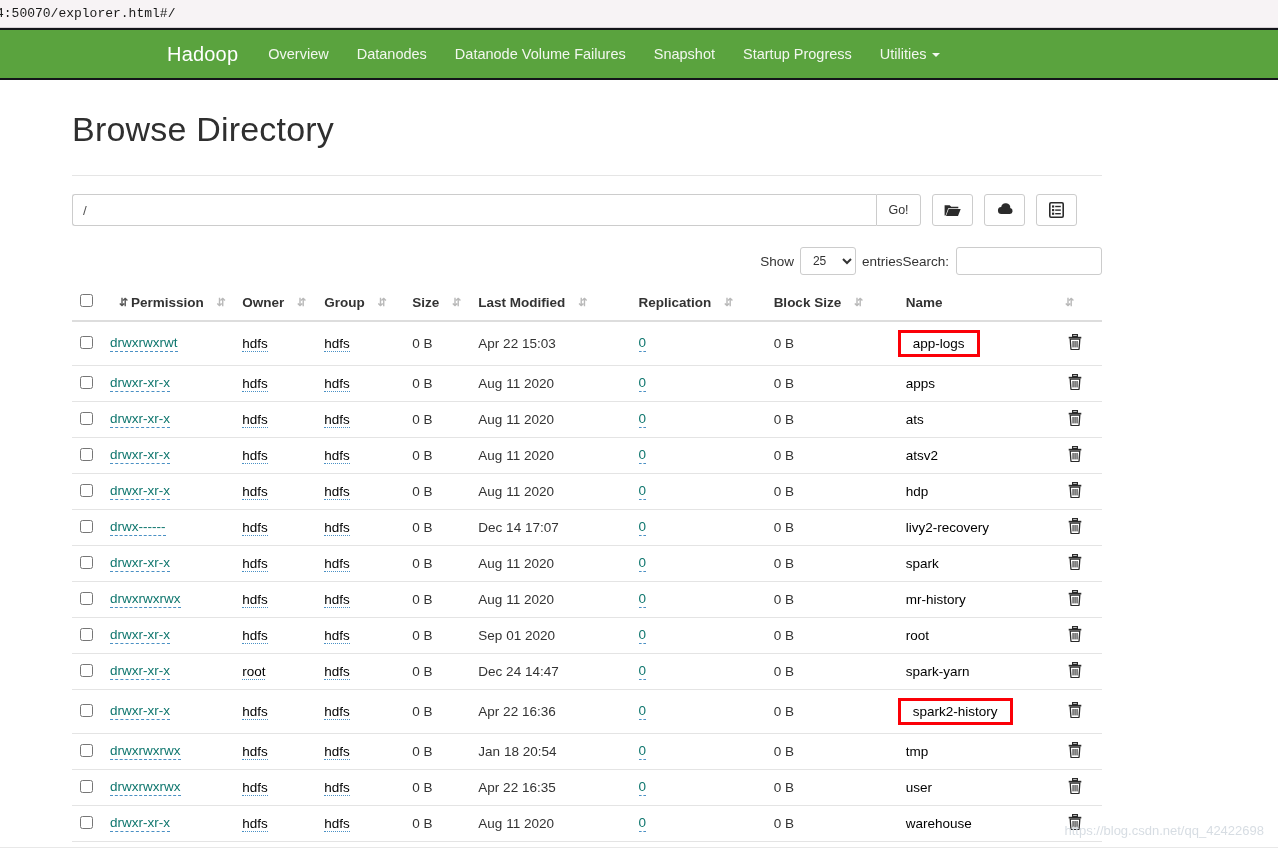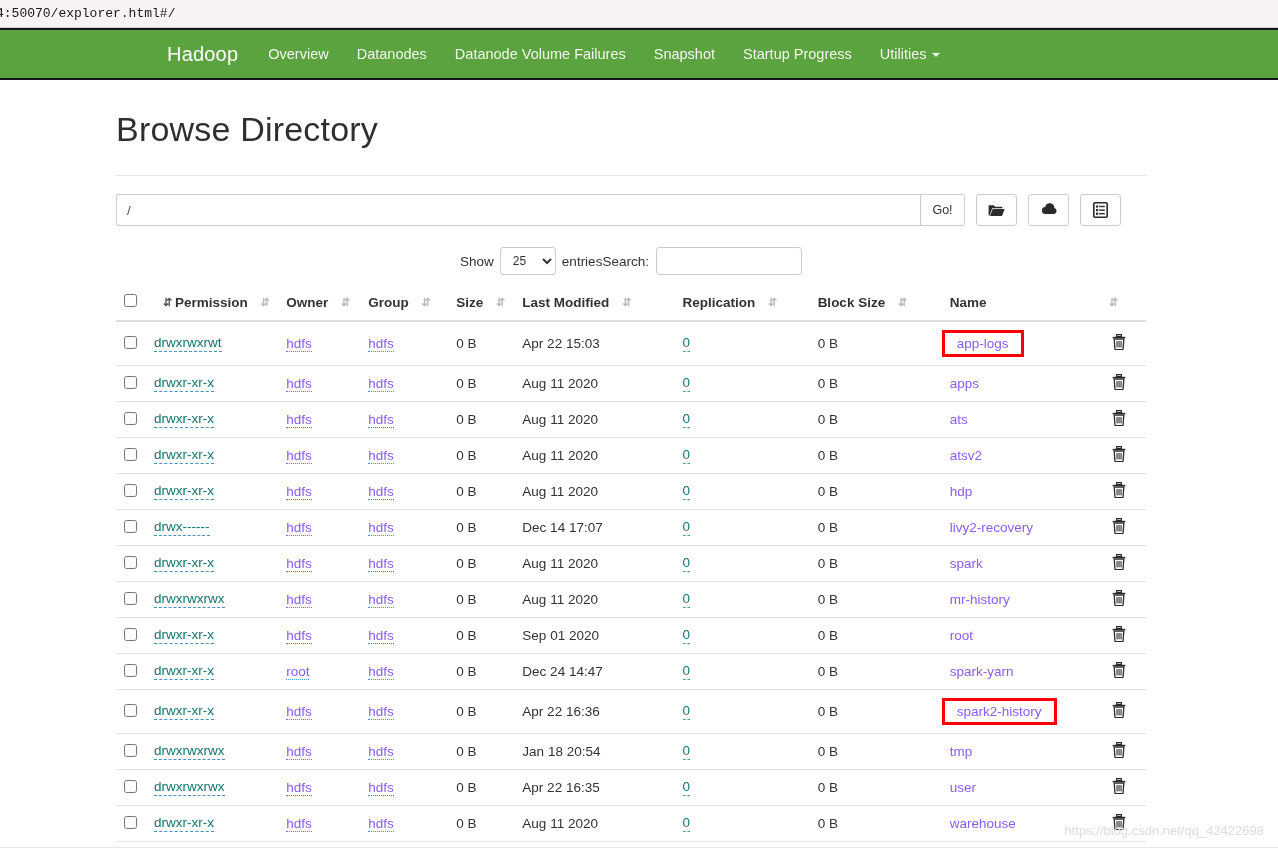--- a/index.html
+++ b/index.html
@@ -60,21 +60,21 @@
     margin-left: 5px;
     vertical-align: middle;
     border-left: 4px solid transparent;
     border-right: 4px solid transparent;
     border-top: 4px solid #f2f7ef;
   }
 
   
   .container {
     width: 1030px;
-    margin-left: 116px;
+    margin-left: 72px;
     padding-top: 30px;
   }
   h1.page-title {
     font-size: 34px;
     font-weight: normal;
     color: #2f2f2f;
     margin: 0 0 26px 0;
     letter-spacing: .2px;
   }
   .hr {
@@ -128,21 +128,21 @@
     justify-content: center;
     cursor: pointer;
   }
   .icon-btn:first-of-type { margin-left: 20px; }
   .icon-btn svg { display: block; }
 
   
   .tablecontrols {
     display: flex;
     align-items: center;
-    justify-content: center;
+    justify-content: flex-end;
     margin-bottom: 12px;
     height: 30px;
   }
   .len-wrap, .search-wrap {
     font-size: 13.5px;
     color: #333;
     display: flex;
     align-items: center;
   }
   .len-select {
@@ -223,21 +223,21 @@
   }
 
   .editable {
     color: #0f766e;
     border-bottom: 1px dashed #4a90c4;
     cursor: pointer;
     display: inline-block;
     line-height: 1.25;
   }
   a.link {
-    color: #8b5cf6;
+    color: #000000;
     text-decoration: none;
     cursor: pointer;
   }
   a.link.dotted {
     border-bottom: 1px dotted #4a90c4;
   }
   .name-cell { text-align: left; padding-left: 8px; }
   .name-cell a { font-size: 13.5px; }
 
   .trash-cell { text-align: center; }

